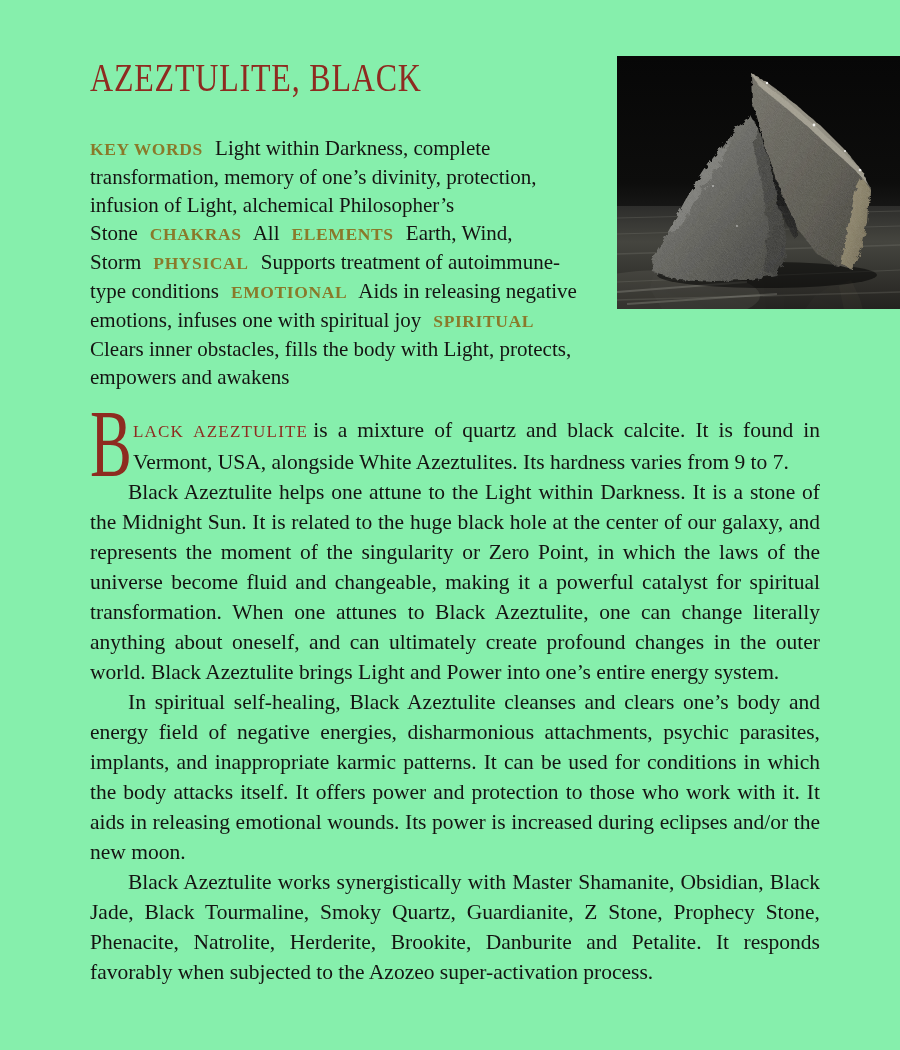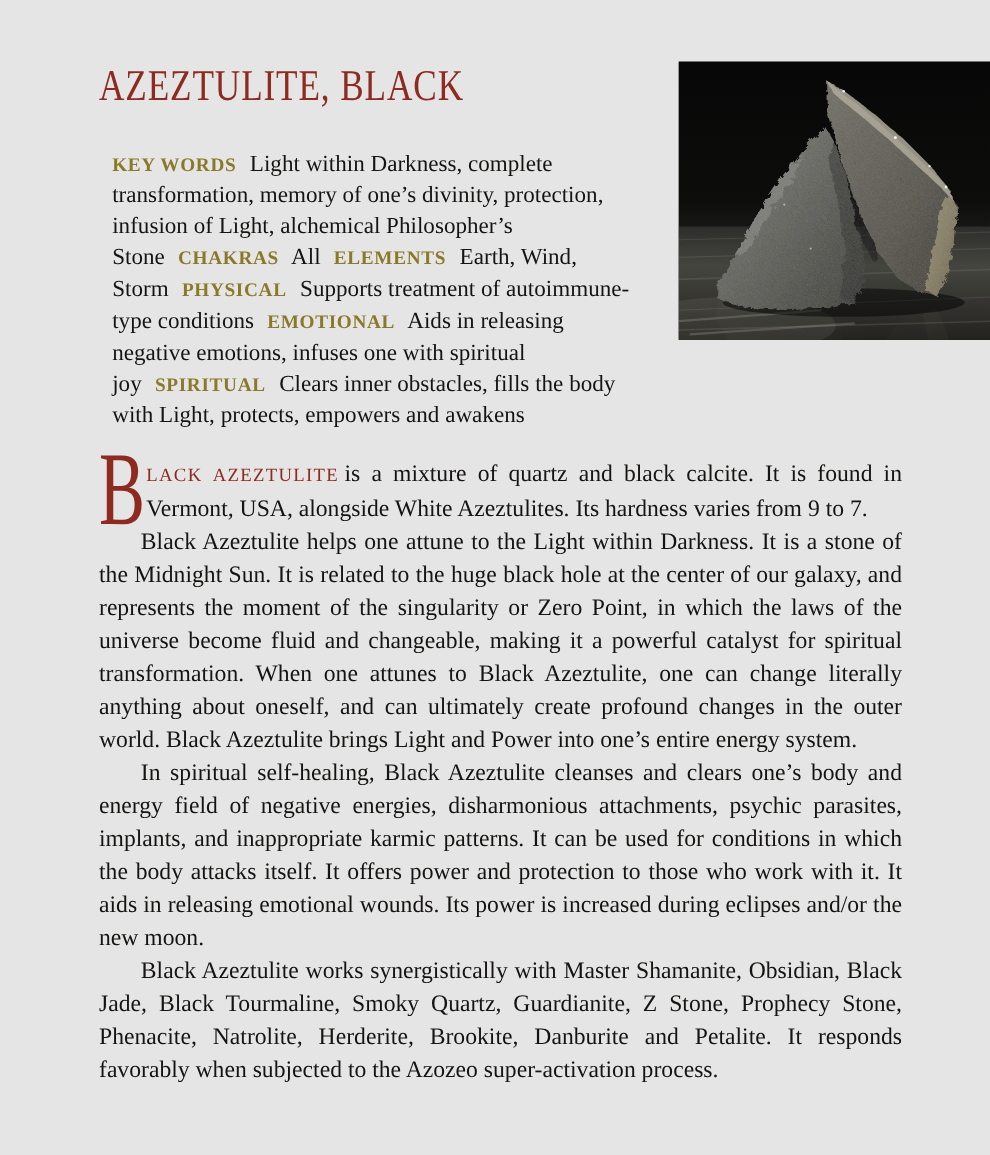--- a/index.html
+++ b/index.html
@@ -1,20 +1,20 @@
 <!DOCTYPE html>
 <html><head>
 <meta charset="utf-8">
 <style>
   html, body { margin: 0; padding: 0; background: #ffffff; }
   .page {
     position: relative;
     width: 900px;
     height: 1050px;
-    background: #e5e5e5;
+    background: #86efac;
     overflow: hidden;
     font-family: "Liberation Serif", "DejaVu Serif", serif;
     color: #151412;
   }
   .content { padding: 0 80px 0 90px; }
 
   
   .photo {
     float: right;
     width: 283px;
@@ -30,21 +30,21 @@
     line-height: 44px;
     font-weight: 400;
     letter-spacing: 1px;
     color: #8e2b20;
     white-space: nowrap;
     transform: scaleX(0.80);
     transform-origin: left center;
   }
 
   .props {
-    margin: 34px 0 0 12px;
+    margin: 34px 0 0 0;
     font-size: 21px;
     line-height: 28px;
     text-align: left;
   }
   .prop-label {
     font-weight: 700;
     font-size: 17.5px;
     letter-spacing: 0.6px;
     color: #8a792a;
     margin: 0 7px 0 12px;

